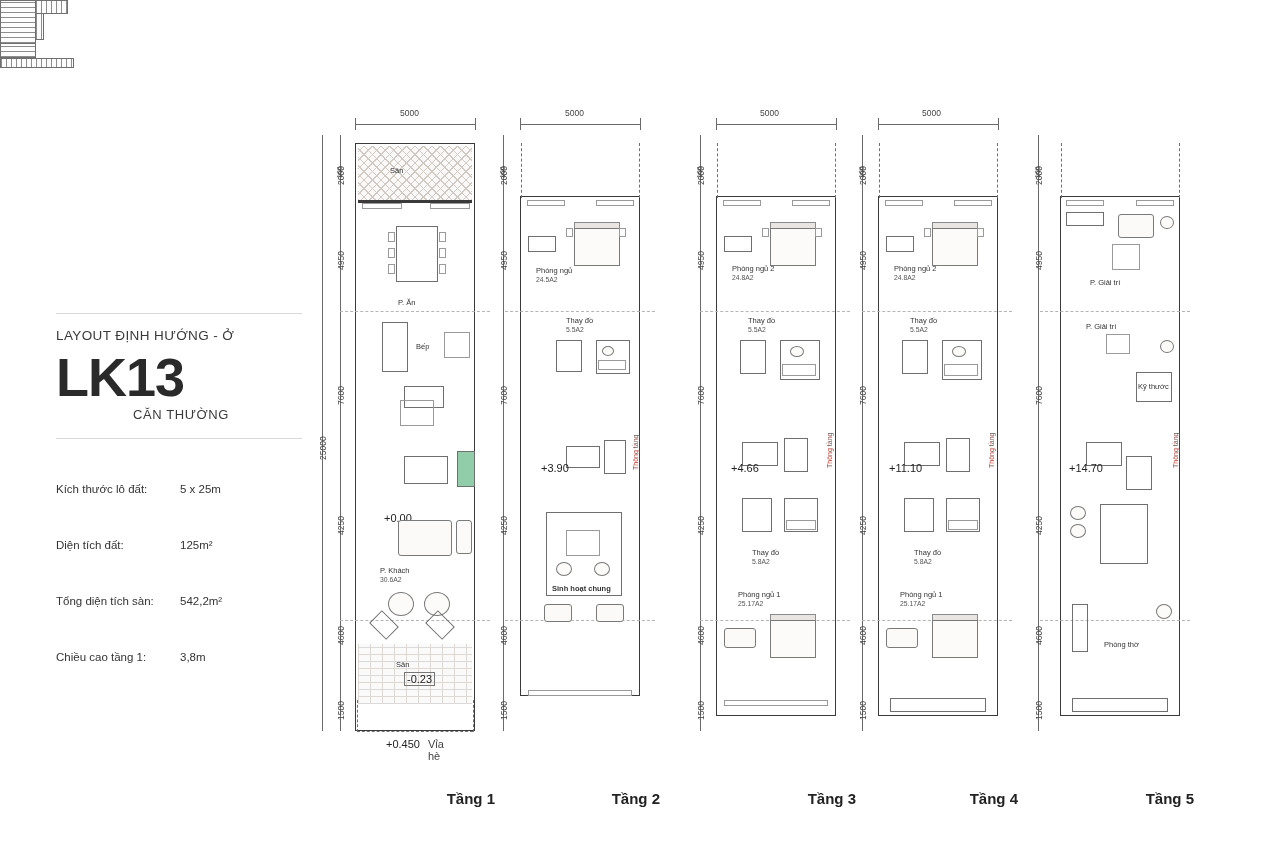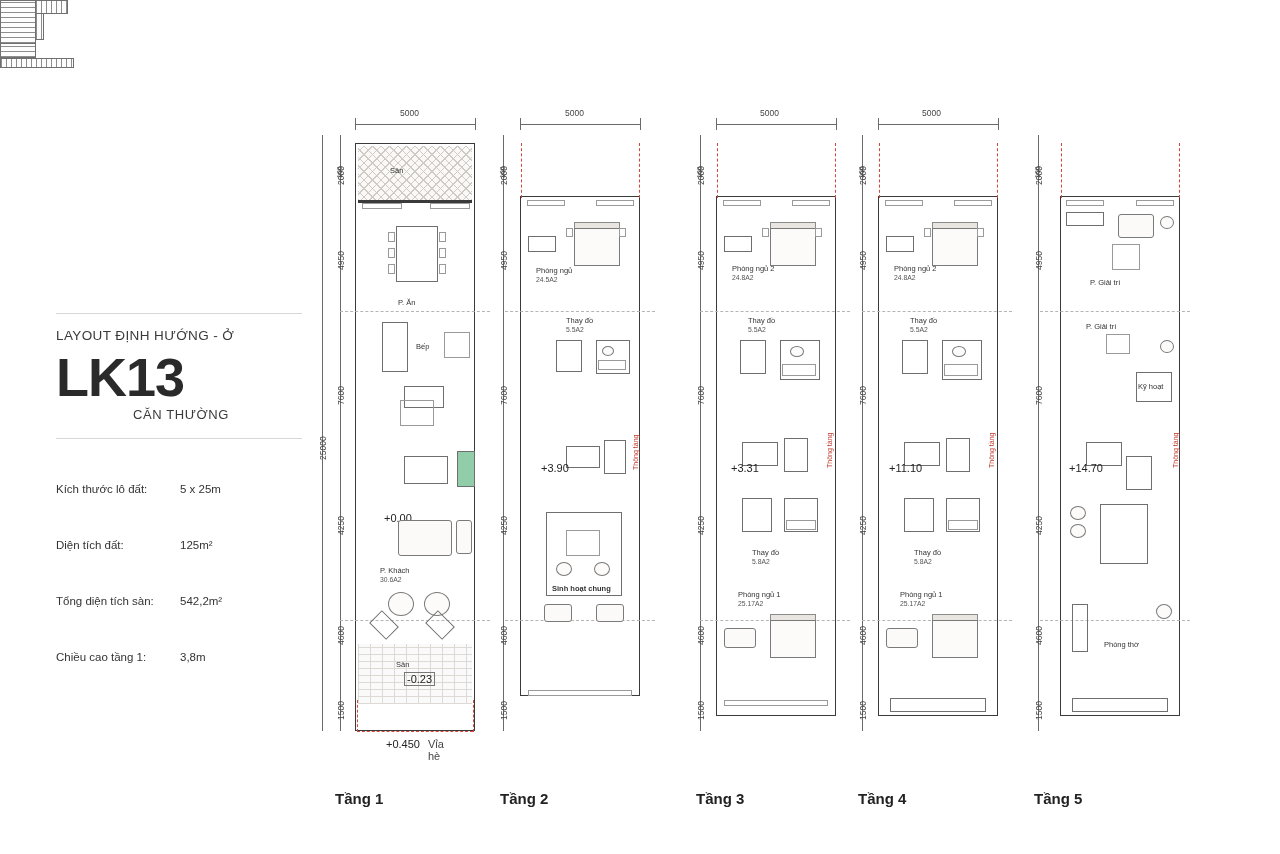--- a/index.html
+++ b/index.html
@@ -36,21 +36,21 @@
   
   .plan{position:absolute;top:0;}
   .planbox{
     position:absolute;
     border:1.2px solid #3a3a3a;
     background:#ffffff;
     box-sizing:border-box;
   }
   .plan-label{
     position:absolute;font-size:15px;font-weight:bold;color:#222;
-    text-align:left;width:160px;
+    text-align:right;width:160px;
   }
 
   
   .dim{position:absolute;font-size:8.5px;color:#444;}
   .dim-v{
     position:absolute;font-size:8.5px;color:#444;
     transform:rotate(-90deg);transform-origin:left top;white-space:nowrap;
   }
   .dimline{position:absolute;background:#6a6a6a;}
   .tick{position:absolute;background:#6a6a6a;width:1px;}
@@ -310,21 +310,21 @@
     </div>
     <div class="thin" style="left:740px;top:340px;width:26px;height:34px;"></div>
     <div class="thin" style="left:780px;top:340px;width:40px;height:40px;"></div>
     <div class="circ" style="left:790px;top:346px;width:12px;height:9px;"></div>
     <div class="thin2" style="left:782px;top:364px;width:34px;height:12px;"></div>
 
     <div class="stairv" style="left:742px;top:396px;width:36px;height:44px;"></div>
     <div class="thin" style="left:742px;top:442px;width:36px;height:24px;"></div>
     <div class="thin" style="left:784px;top:438px;width:24px;height:34px;"></div>
     <div class="redtxt" style="left:826px;top:468px;">Thông tầng</div>
-    <div class="lvl" style="left:731px;top:462px;">+3.31</div>
+    <div class="lvl" style="left:731px;top:462px;">+4.66</div>
 
     <div class="thin" style="left:742px;top:498px;width:30px;height:34px;"></div>
     <div class="thin" style="left:784px;top:498px;width:34px;height:34px;"></div>
     <div class="thin2" style="left:786px;top:520px;width:30px;height:10px;"></div>
     <div class="roomtext" style="left:752px;top:548px;width:56px;">
       <span class="a">Thay đồ</span>
       <span class="b">5.8A2</span>
     </div>
     <div class="stair" style="left:740px;top:568px;width:74px;height:10px;"></div>
     <div class="roomtext" style="left:738px;top:590px;width:66px;">
@@ -435,21 +435,21 @@
     <div class="axis" style="left:1040px;top:311px;width:150px;"></div>
     <div class="roomtext" style="left:1086px;top:322px;width:56px;">
       <span class="a">P. Giải trí</span>
     </div>
     <div class="thin2" style="left:1106px;top:334px;width:24px;height:20px;"></div>
     <div class="circ" style="left:1160px;top:216px;width:12px;height:11px;"></div>
     <div class="circ" style="left:1160px;top:340px;width:12px;height:11px;"></div>
 
     <div class="thin" style="left:1136px;top:372px;width:36px;height:30px;"></div>
     <div class="roomtext" style="left:1138px;top:382px;width:34px;">
-      <span class="a">Kỹ hoạt</span>
+      <span class="a">Kỹ thước</span>
     </div>
 
     <div class="stairv" style="left:1086px;top:396px;width:36px;height:44px;"></div>
     <div class="thin" style="left:1086px;top:442px;width:36px;height:24px;"></div>
     <div class="thin" style="left:1126px;top:456px;width:26px;height:34px;"></div>
     <div class="redtxt" style="left:1172px;top:468px;">Thông tầng</div>
     <div class="lvl" style="left:1069px;top:462px;">+14.70</div>
 
     <div class="circ" style="left:1070px;top:506px;width:14px;height:12px;"></div>
     <div class="circ" style="left:1070px;top:524px;width:14px;height:12px;"></div>

